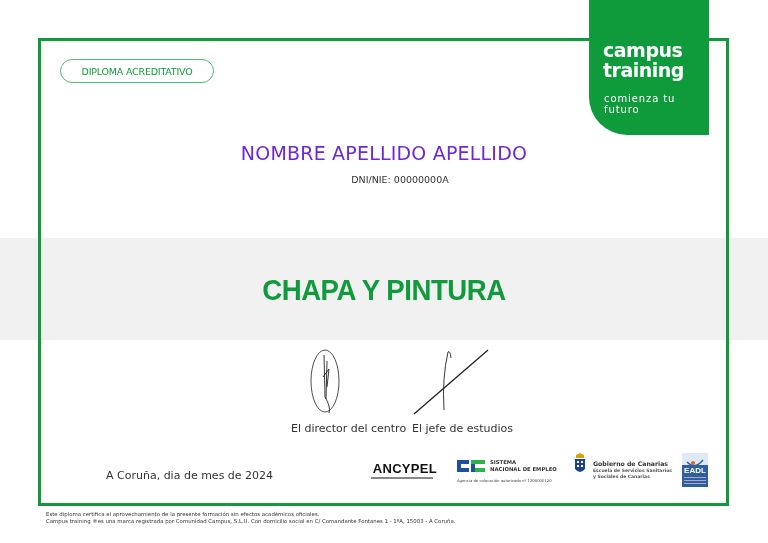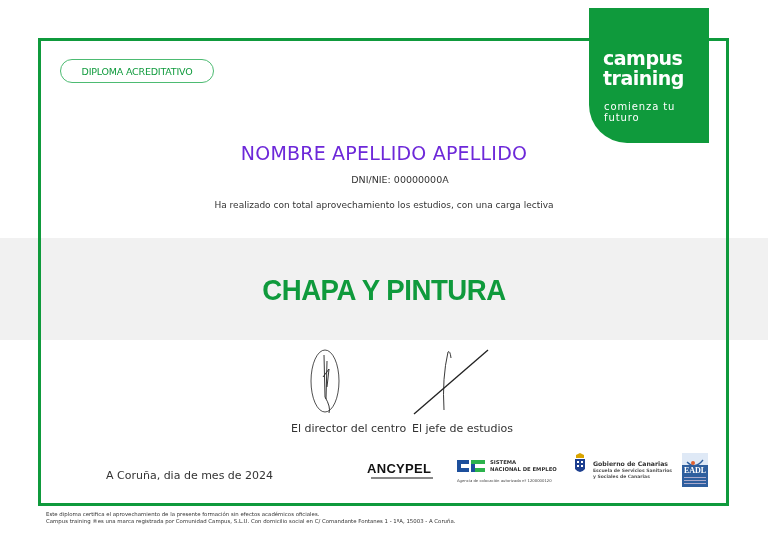--- a/index.html
+++ b/index.html
@@ -5,69 +5,68 @@
   html, body { margin:0; padding:0; }
   body { width:768px; height:543px; background:#ffffff; position:relative; overflow:hidden;
          font-family:"DejaVu Sans", sans-serif; color:#222; }
   .frame { position:absolute; left:38px; top:38px; width:685px; height:462px;
            border:3px solid #0f9a3c; box-sizing:content-box; }
   .band { position:absolute; left:0; top:238px; width:768px; height:102px; background:#f1f1f1; }
   .badge { position:absolute; left:60px; top:59px; width:154px; height:24px; border:1px solid #4dbb72;
            border-radius:13px; display:flex; align-items:center; justify-content:center;
            font-size:9.5px; color:#0f9a3c; letter-spacing:-0.2px; box-sizing:border-box; }
   .logo { position:absolute; left:589px; top:0; width:120px; height:135px; background:#0f9a3c;
-          border-bottom-left-radius:38px; color:#fff;margin-top:8px; }
+          border-bottom-left-radius:38px; color:#fff; }
   .logo .l1 { position:absolute; left:14px; top:40px; font-family:"DejaVu Sans", sans-serif; font-weight:bold;
               font-size:19px; line-height:20px; letter-spacing:-0.5px; }
   .logo .l2 { position:absolute; left:14px; top:60px; font-weight:bold; font-size:19px; line-height:20px; letter-spacing:-0.5px; }
   .logo .tag { position:absolute; left:15px; top:93px; font-size:10px; letter-spacing:0.9px; }
   .name { position:absolute; left:0; width:768px; top:142px; text-align:center; font-size:19px;
           letter-spacing:0.2px; color:#6d28d9; }
   .dni { position:absolute; left:0; width:768px; top:174px; text-align:center; font-size:9.5px; color:#333;padding-left:16px; }
   .desc { position:absolute; left:0; width:768px; top:199px; text-align:center; font-size:9px; line-height:12.5px; color:#333; }
   .course { position:absolute; left:0; width:768px; top:273px; text-align:center; font-size:30px;
             font-weight:bold; color:#0f9a3c; font-family:"Liberation Sans", sans-serif; letter-spacing:-0.5px; transform:scaleX(0.92); }
   .sig { position:absolute; }
   .sig-label { position:absolute; font-size:11px; color:#333; }
   .place { position:absolute; left:74px; top:469px; font-size:11px; color:#333;margin-left:32px; }
-  .ancypel { position:absolute; left:367px; top:461px; width:70px; text-align:left; }
+  .ancypel { position:absolute; left:367px; top:461px; width:70px; text-align:right; }
   .ancypel .t { font-family:"Liberation Sans", sans-serif; font-weight:bold; font-size:13px; color:#111; letter-spacing:0.3px; }
   .ancypel .s { height:2px; background:#888; margin:1px 4px; }
   .sne { position:absolute; left:457px; top:458px; width:100px; }
   .sne .mark { position:absolute; left:0; top:2px; width:28px; height:12px; }
   .sne .txt { position:absolute; left:33px; top:1px; font-size:5.3px; line-height:7px; color:#333; font-weight:bold; }
   .sne .sub { position:absolute; left:0; top:20px; font-size:3.8px; color:#444; white-space:nowrap; }
   .canarias { position:absolute; left:573px; top:453px; width:110px; }
   .canarias .crest { position:absolute; left:0; top:0; width:14px; height:22px; }
   .canarias .t1 { position:absolute; left:20px; top:7px; font-size:6.2px; font-weight:bold; color:#333; white-space:nowrap; }
   .canarias .t2 { position:absolute; left:20px; top:15px; font-size:4.5px; line-height:6px; font-weight:bold; color:#555; white-space:nowrap; }
   .eadl { position:absolute; left:682px; top:453px; width:26px; height:34px; background:#2f5f9e; }
   .eadl .top { position:absolute; left:0; top:0; width:26px; height:12px; background:#dfe9f6; }
-  .eadl .t { position:absolute; left:0; top:13px; width:26px; text-align:center; font-size:8px; font-weight:bold; color:#fff; font-family:Liberation Serif, serif; }
+  .eadl .t { position:absolute; left:0; top:13px; width:26px; text-align:center; font-size:8px; font-weight:bold; color:#fff; font-family:Liberation Sans, sans-serif; }
   .eadl .s { position:absolute; left:2px; top:24px; width:22px; height:1px; background:#aac; box-shadow:0 3px 0 #aac, 0 6px 0 #aac; }
   .footer { position:absolute; left:46px; top:511px; font-size:5.4px; line-height:7px; color:#333; }
 </style>
 </head>
 <body>
 
 <div class="band"></div>
 <div class="frame"></div>
 
 <div class="badge">DIPLOMA ACREDITATIVO</div>
 
 <div class="logo">
   <div class="l1">campus</div>
   <div class="l2">training</div>
   <div class="tag">comienza tu futuro</div>
 </div>
 
 <div class="name">NOMBRE APELLIDO APELLIDO</div>
 <div class="dni">DNI/NIE: 00000000A</div>
 <div class="desc">
-  <div>Ha realizado con total aprovechamiento los estudios, con una carga lectiva</div>
 </div>
 
 <div class="course">CHAPA Y PINTURA</div>
 
 <svg class="sig" style="left:305px;top:347px" width="40" height="72">
   <ellipse cx="20" cy="34" rx="14" ry="31" fill="none" stroke="#222" stroke-width="0.8"></ellipse>
   <path d="M19 8 L20 50 M22 14 L21 52 M18 30 L24 22 L22 40 M20 50 Q26 60 24 66" fill="none" stroke="#222" stroke-width="0.9"></path>
 </svg>
 <svg class="sig" style="left:410px;top:348px" width="82" height="70">
   <path d="M4 66 L78 2" stroke="#222" stroke-width="1.3" fill="none"></path>

